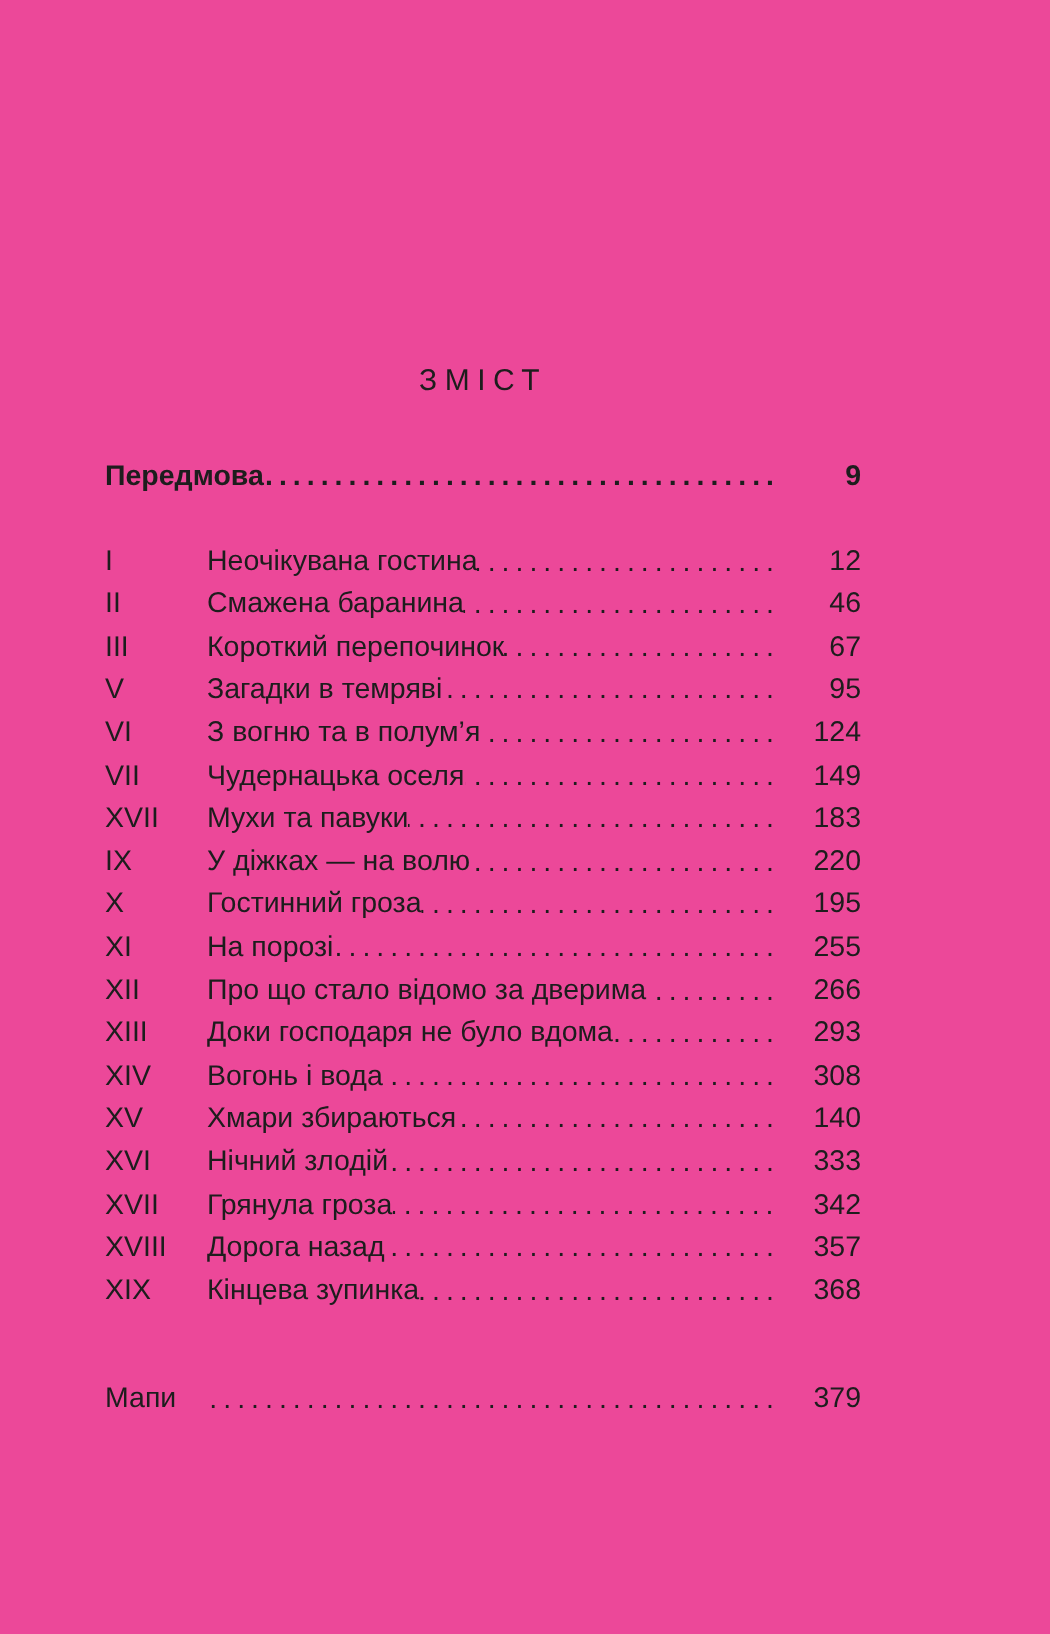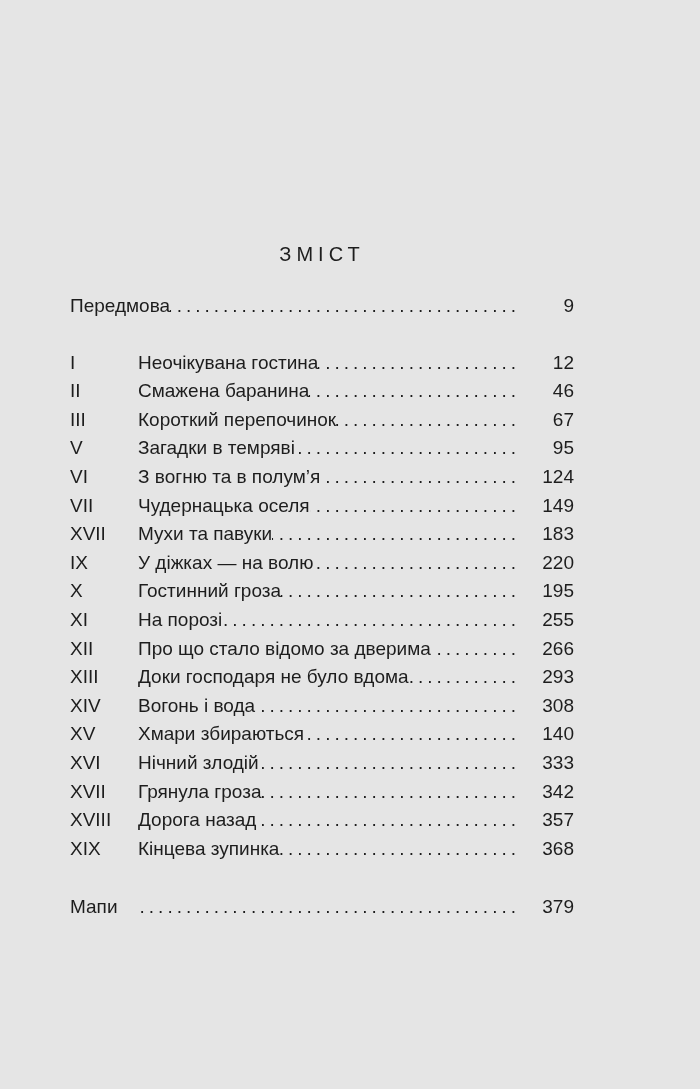--- a/index.html
+++ b/index.html
@@ -7,21 +7,21 @@
     padding: 0;
     background: #ffffff;
   }
   .page {
     position: relative;
     box-sizing: border-box;
     width: 700px;
     height: 1089px;
     margin: 0 auto;
     padding: 0 126px 0 70px;
-    background: #e5e5e5;
+    background: #ec4899;
     color: #1d1d1d;
     font-family: "Liberation Sans", "DejaVu Sans", sans-serif;
     font-size: 19px;
     overflow: hidden;
   }
   .toc-title {
     margin: 0;
     padding-top: 240px;
     font-size: 20px;
     font-weight: normal;
@@ -29,23 +29,23 @@
     line-height: 28px;
     text-align: center;
   }
   .row {
     display: flex;
     align-items: baseline;
     height: 28.6px;
     line-height: 28.6px;
     white-space: nowrap;
   }
-  .preface-row { margin-top: 24px; }
+  .preface-row { margin-top: 36px; font-weight: bold; }
   .chapters { margin-top: 28px; }
-  .maps-row { margin-top: 30px; }
+  .maps-row { margin-top: 44px; }
   .rnum {
     flex: 0 0 68px;
   }
   .rtitle {
     flex: 0 0 auto;
   }
   .leader {
     flex: 1 1 auto;
     overflow: hidden;
     white-space: nowrap;

